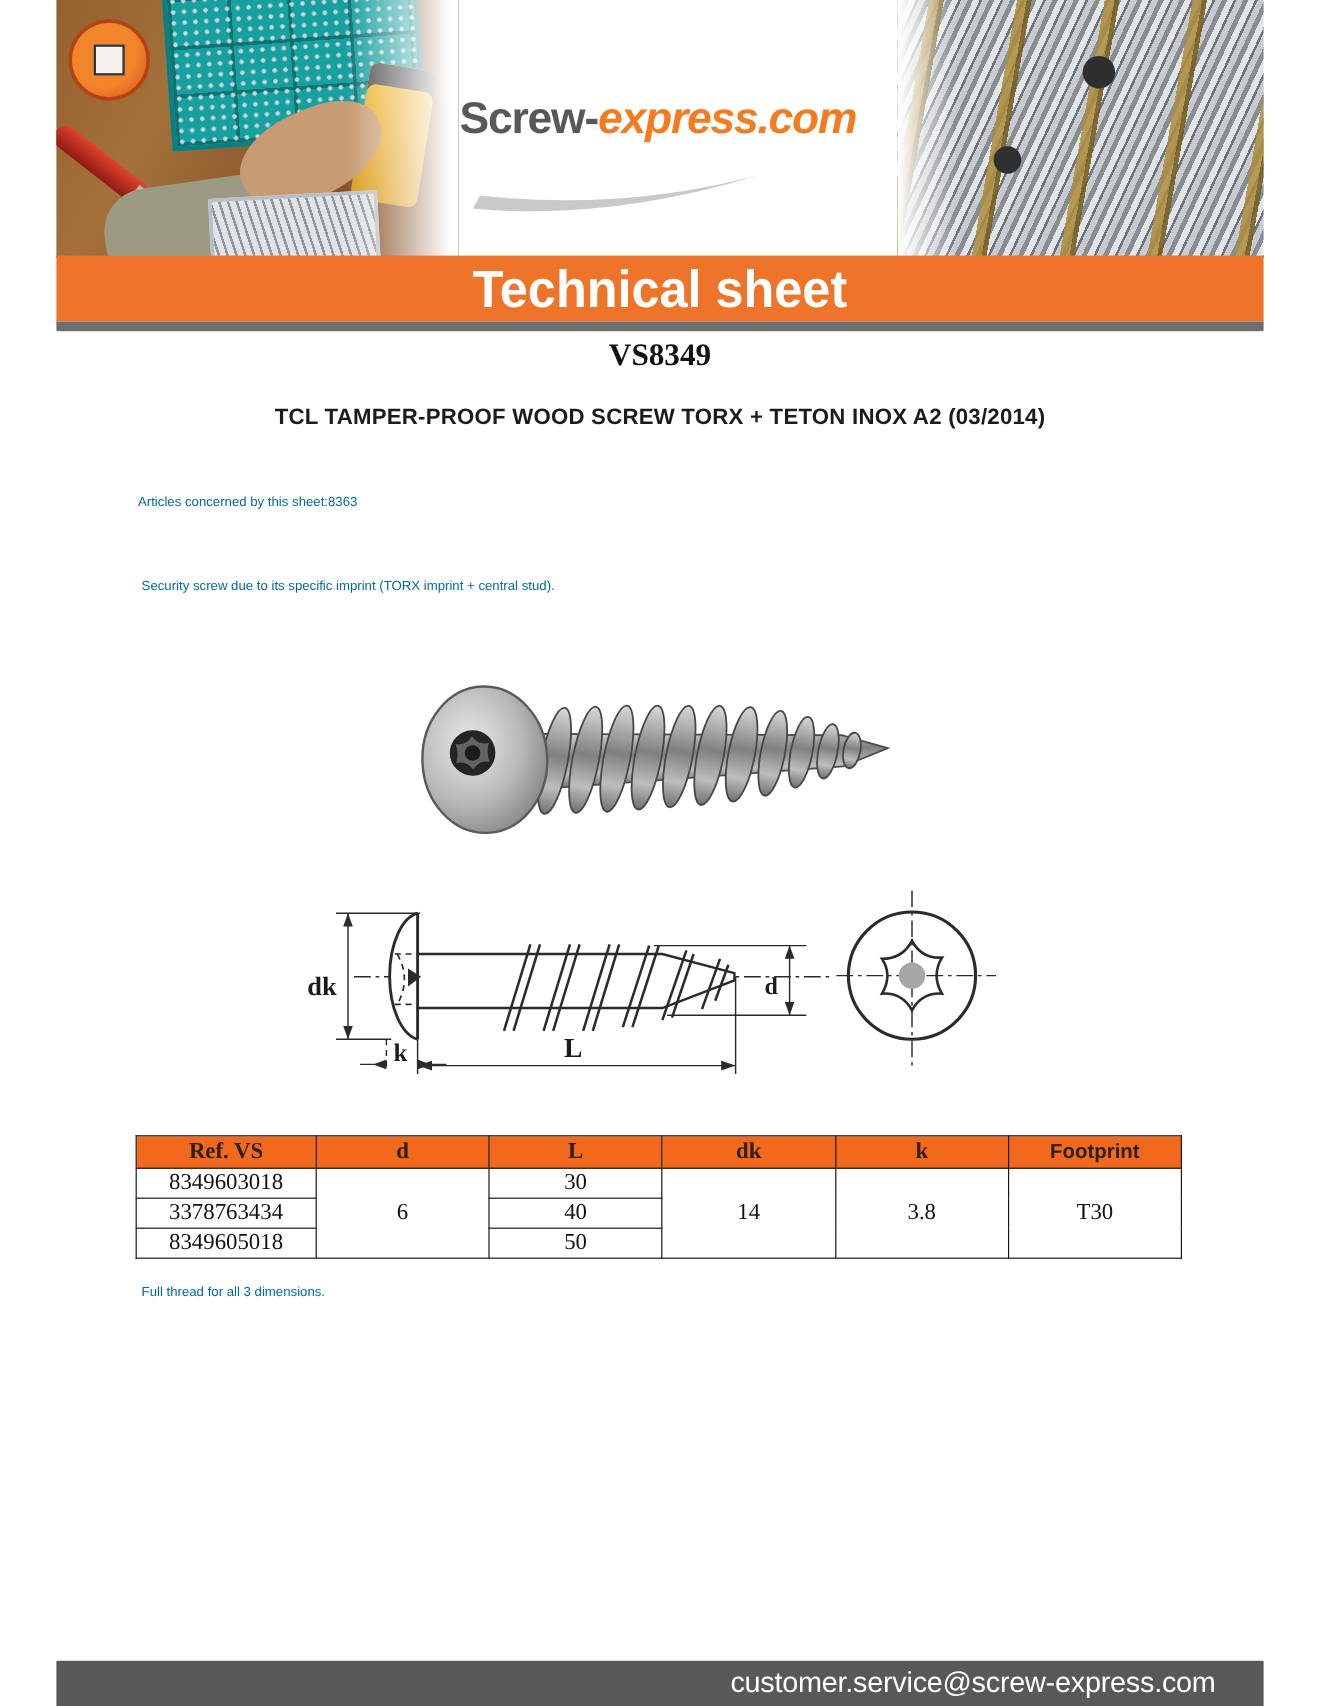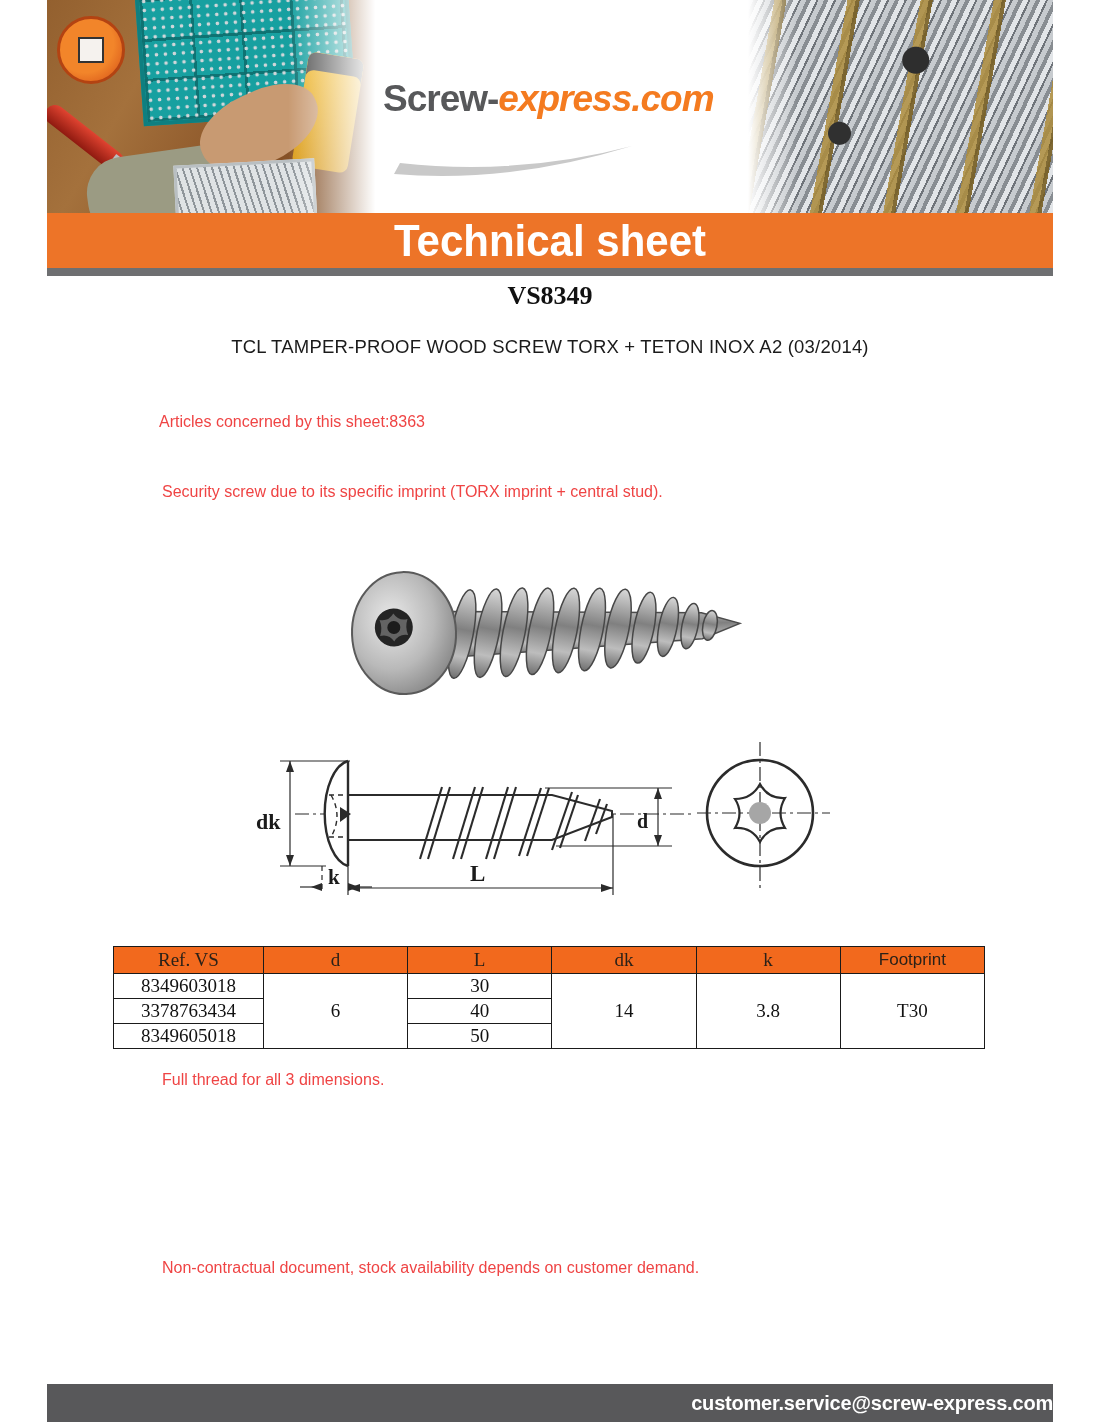--- a/index.html
+++ b/index.html
@@ -38,43 +38,43 @@
 
   .banner{position:absolute;left:47px;top:213px;width:1006px;height:55px;background:#ed7428;
           display:flex;align-items:center;justify-content:center;}
   .banner-title{color:#fff;font-weight:bold;font-size:42px;letter-spacing:0;transform:scaleY(1.04);}
   .banner-underline{position:absolute;left:47px;top:268px;width:1006px;height:8px;background:#6e6f71;}
 
   
   .ref-title{position:absolute;left:0;top:281px;width:1100px;text-align:center;
              font-family:"Liberation Serif",serif;font-weight:bold;font-size:26px;color:#111;}
   .subtitle{position:absolute;left:0;top:336px;width:1100px;text-align:center;
-            font-size:18.5px;font-weight:400;color:#1b1b1b;letter-spacing:.2px;}
-  .bodyline{position:absolute;font-size:16px;color:#ef4444;margin-left:44px;}
+            font-size:18.5px;font-weight:700;color:#1b1b1b;letter-spacing:.2px;}
+  .bodyline{position:absolute;font-size:11px;color:#0369a1;}
   .articles{left:115px;top:413px;}
   .security{left:118px;top:483px;}
   .fullthread{left:118px;top:1071px;}
   .disclaimer{left:118px;top:1259px;}
 
   
   .screw-photo{position:absolute;left:350px;top:548px;}
   .tech-drawing{position:absolute;left:250px;top:733px;}
 
   
   table.spec{position:absolute;left:113px;top:946px;width:872px;border-collapse:collapse;
              font-family:"Liberation Serif",serif;font-size:19px;color:#111;text-align:center;}
   table.spec th,table.spec td{border:1.6px solid #1a1a1a;padding:0;height:24px;line-height:24px;}
-  table.spec th{background:#f2691d;font-weight:normal;height:26px;color:#2b2118;}
+  table.spec th{background:#f2691d;font-weight:bold;height:26px;color:#2b2118;}
   th.sans{font-family:"Liberation Sans",sans-serif;font-size:17px;}
   col.c0{width:17.2%;} col.cx{width:16.56%;}
 
   
   .footer{position:absolute;left:47px;top:1384px;width:1006px;height:38px;background:#58585a;
-          color:#fff;font-weight:bold;font-size:20px;line-height:38px;text-align:right;
-          box-sizing:border-box;letter-spacing:-.2px;}
+          color:#fff;font-weight:normal;font-size:24px;line-height:38px;text-align:right;
+          padding-right:40px;box-sizing:border-box;letter-spacing:-.2px;}
 </style>
 </head>
 <body>
 
 <div class="page">
 
   <div class="photo photo-left">
     <div class="pl-box"></div>
     <div class="pl-tape"></div>
     <div class="pl-screwdriver"></div>
@@ -236,19 +236,18 @@
       <td>40</td>
     </tr>
     <tr>
       <td>8349605018</td>
       <td>50</td>
     </tr>
   </tbody>
     </table>
 
   <div class="bodyline fullthread">Full thread for all 3 dimensions.</div>
-  <div class="bodyline disclaimer">Non-contractual document, stock availability depends on customer demand.</div>
 
   <div class="footer">
     <span>customer.service@screw-express.com</span>
   </div>
 
 </div>
 
 </body></html>

